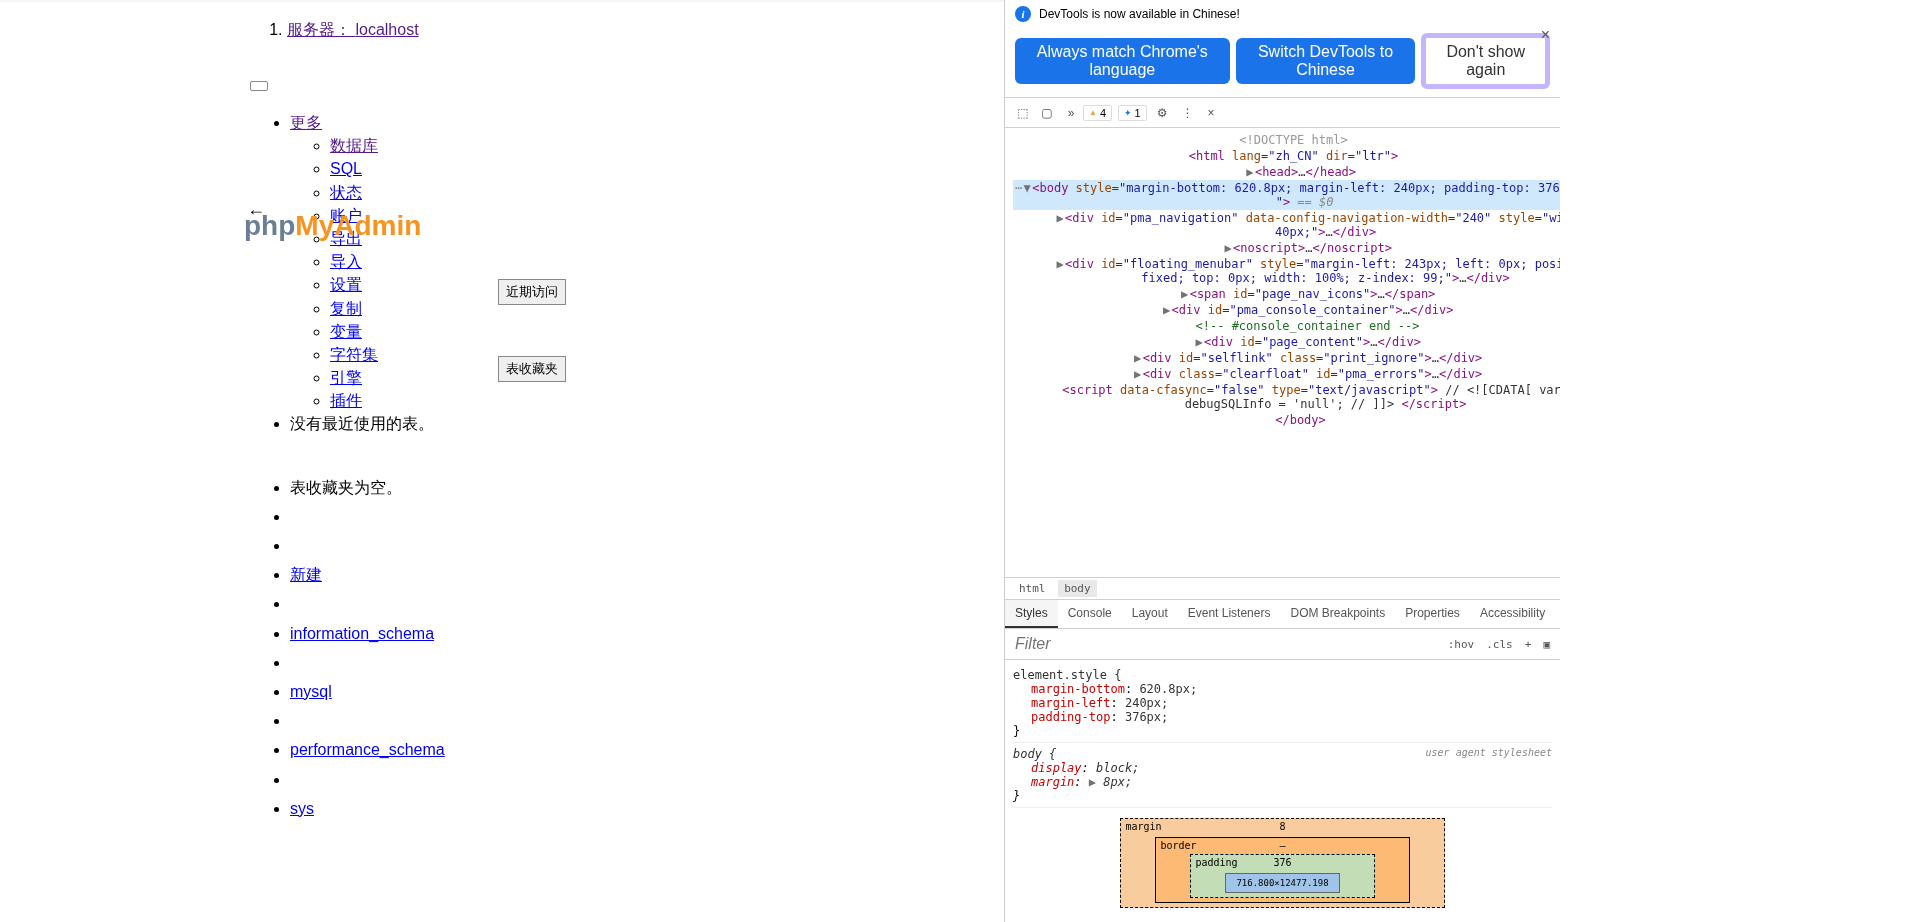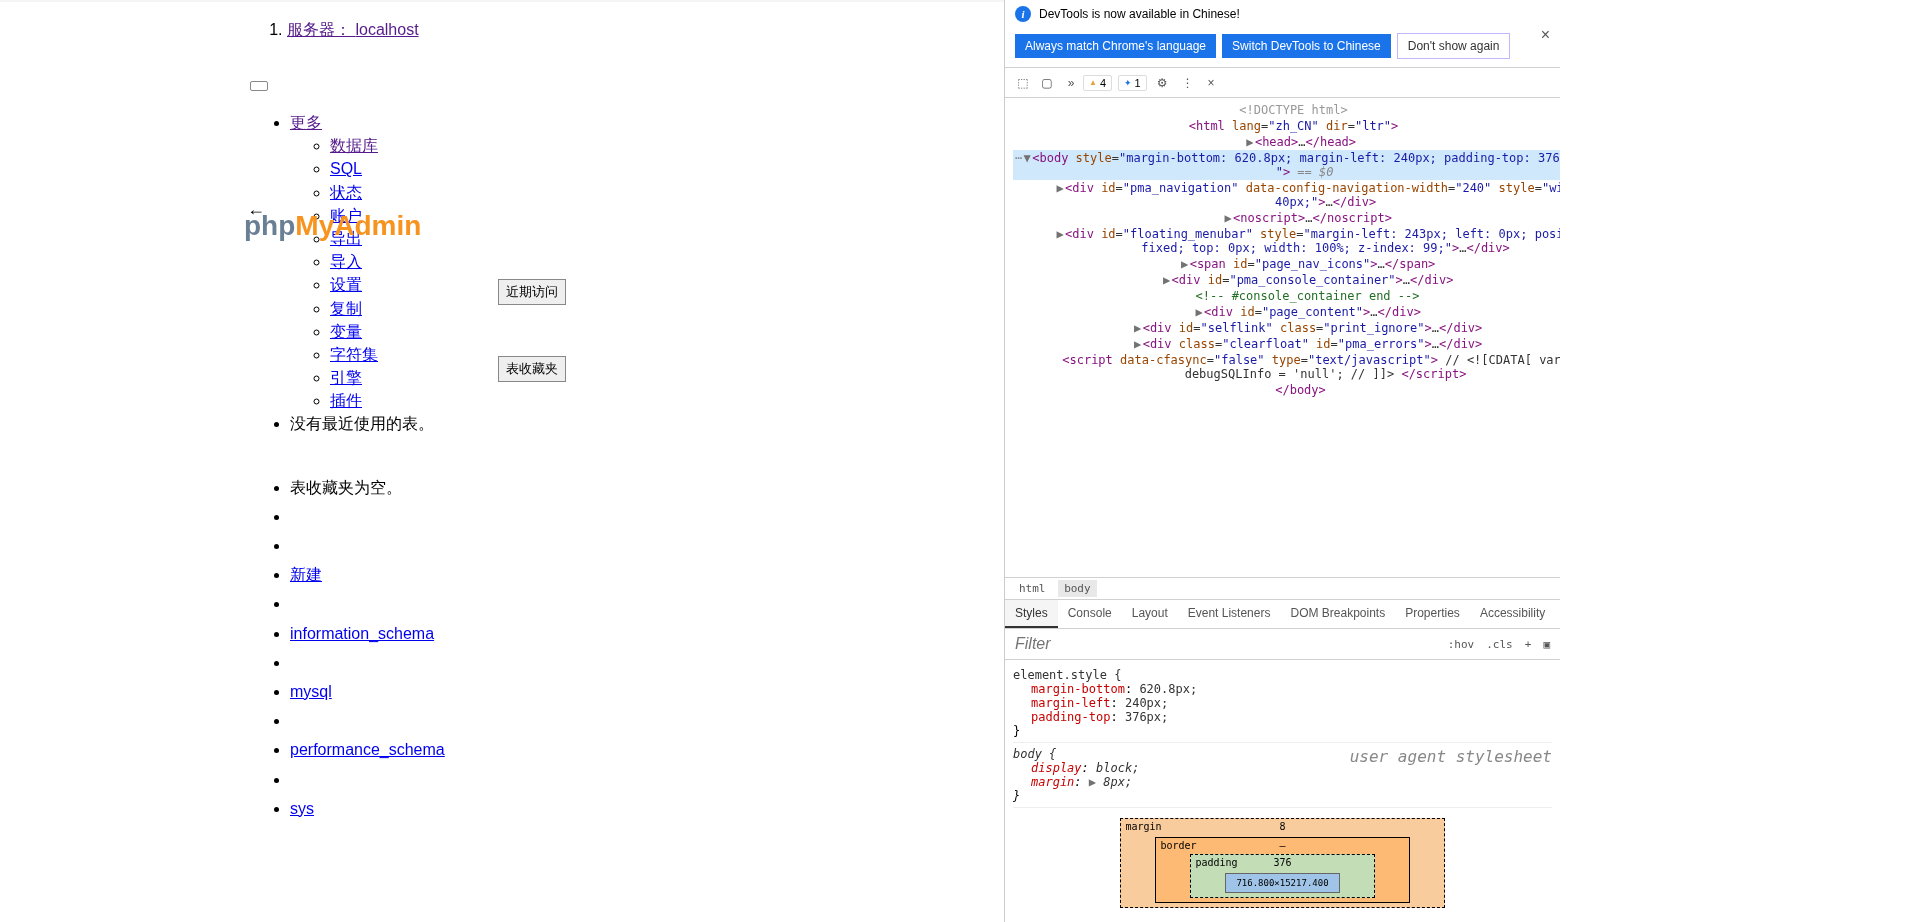--- a/index.html
+++ b/index.html
@@ -31,23 +31,23 @@
 .spaced-text { margin: 6px 0; }
 
 
 .devtools { width: 556px; height: 100%; border-left: 1px solid #ccc; background: #fff; display: flex; flex-direction: column; position: relative; }
 
 .dt-banner { display: flex; align-items: center; padding: 6px 10px; font-size: 12px; border-bottom: 1px solid transparent; position: relative; }
 .info-icon { width: 16px; height: 16px; border-radius: 50%; background: #1a73e8; color: #fff; display: inline-flex; align-items: center; justify-content: center; font-size: 11px; font-weight: bold; margin-right: 8px; font-style: italic; font-family: serif; }
 .banner-close { position: absolute; right: 10px; top: 26px; font-size: 16px; color: #555; cursor: pointer; }
 
 .dt-banner-btns { padding: 4px 10px 8px 10px; display: flex; gap: 6px; align-items: center; border-bottom: 1px solid #d0d0d0; }
-.dt-btn { padding: 5px 10px; border-radius: 0; font-size: 12px; cursor: pointer; border: none; }
+.dt-btn { padding: 5px 10px; border-radius: 6px; font-size: 16px; cursor: pointer; border: none; }
 .dt-btn.primary { background: #1a73e8; color: #fff; }
-.dt-btn.plain { background: #fff; border: 1px solid #c4b5fd; color: #333; }
+.dt-btn.plain { background: #fff; border: 5px solid #c4b5fd; color: #333; }
 
 .dt-toolbar { display: flex; align-items: center; height: 30px; border-bottom: 1px solid #d0d0d0; font-size: 12px; padding: 0 6px; }
 .dt-toolbar .tool-icon { width: 24px; text-align: center; color: #555; cursor: pointer; }
 .dt-tabs { display: flex; align-items: center; gap: 0; flex: 1; }
 .dt-tab { padding: 7px 10px; color: #555; cursor: pointer; }
 .dt-tab.active { color: #1a73e8; border-bottom: 2px solid #1a73e8; }
 .dt-toolbar .right-icons { display: flex; align-items: center; gap: 6px; }
 .badge { padding: 1px 5px; border: 1px solid #ddd; border-radius: 2px; font-size: 11px; display: inline-flex; align-items: center; gap: 3px; }
 .badge.warn::before { content: "▲"; color: #e8a33d; font-size: 8px; }
 .badge.info::before { content: "✦"; color: #1a73e8; font-size: 9px; }
@@ -82,21 +82,21 @@
 .styles-filter { display: flex; align-items: center; border-bottom: 1px solid #d0d0d0; padding: 2px 6px; font-size: 11px; }
 .styles-filter input { flex: 1; border: none; outline: none; padding: 4px; font-size: 16px; font-style: italic; color: #999; }
 .styles-filter .filter-btns { display: flex; gap: 4px; color: #555; }
 .styles-filter .fb { padding: 2px 4px; font-family: monospace; cursor: pointer; }
 
 .css-rules { font-family: Menlo, Consolas, monospace; font-size: 12px; padding: 4px 8px; overflow-y: auto; }
 .css-rule { border-bottom: 1px solid #eee; padding: 4px 0; }
 .css-sel { color: #333; }
 .css-prop { color: #c80000; padding-left: 18px; }
 .css-propval { color: #333; }
-.css-ua { color: #888; font-style: italic; float: right; font-size: 16px; }
+.css-ua { color: #888; font-style: italic; float: right; font-size: 10px; }
 .css-tri { color: #727272; }
 
 
 .box-model-wrap { padding: 10px 0; display: flex; justify-content: center; }
 .bm-margin { background: #f9cc9d; border: 1px dashed #000; padding: 18px 34px 4px 34px; position: relative; font-family: monospace; font-size: 10px; }
 .bm-border { background: #fdba74; border: 1px solid #000; padding: 16px 34px 4px 34px; position: relative; }
 .bm-padding { background: #c3deb7; border: 1px dashed #000; padding: 18px 34px 4px 34px; position: relative; }
 .bm-content { background: #9fc4e7; border: 1px solid #666; padding: 4px 10px; position: relative; font-size: 9px; }
 .bm-label { position: absolute; top: 2px; left: 4px; font-size: 10px; }
 .bm-top { position: absolute; top: 2px; left: 50%; transform: translateX(-50%); }
@@ -258,20 +258,20 @@
       <div class="box-model-wrap">
         <div class="bm-margin">
           <span class="bm-label">margin</span>
           <span class="bm-top">8</span>
           <div class="bm-border">
             <span class="bm-label">border</span>
             <span class="bm-top">–</span>
             <div class="bm-padding">
               <span class="bm-label">padding</span>
               <span class="bm-top">376</span>
-              <div class="bm-content">716.800×15217.400</div>
+              <div class="bm-content">716.800×12477.198</div>
             </div>
           </div>
         </div>
       </div>
     </div>
   </div>
 </div>
 
 </body></html>

